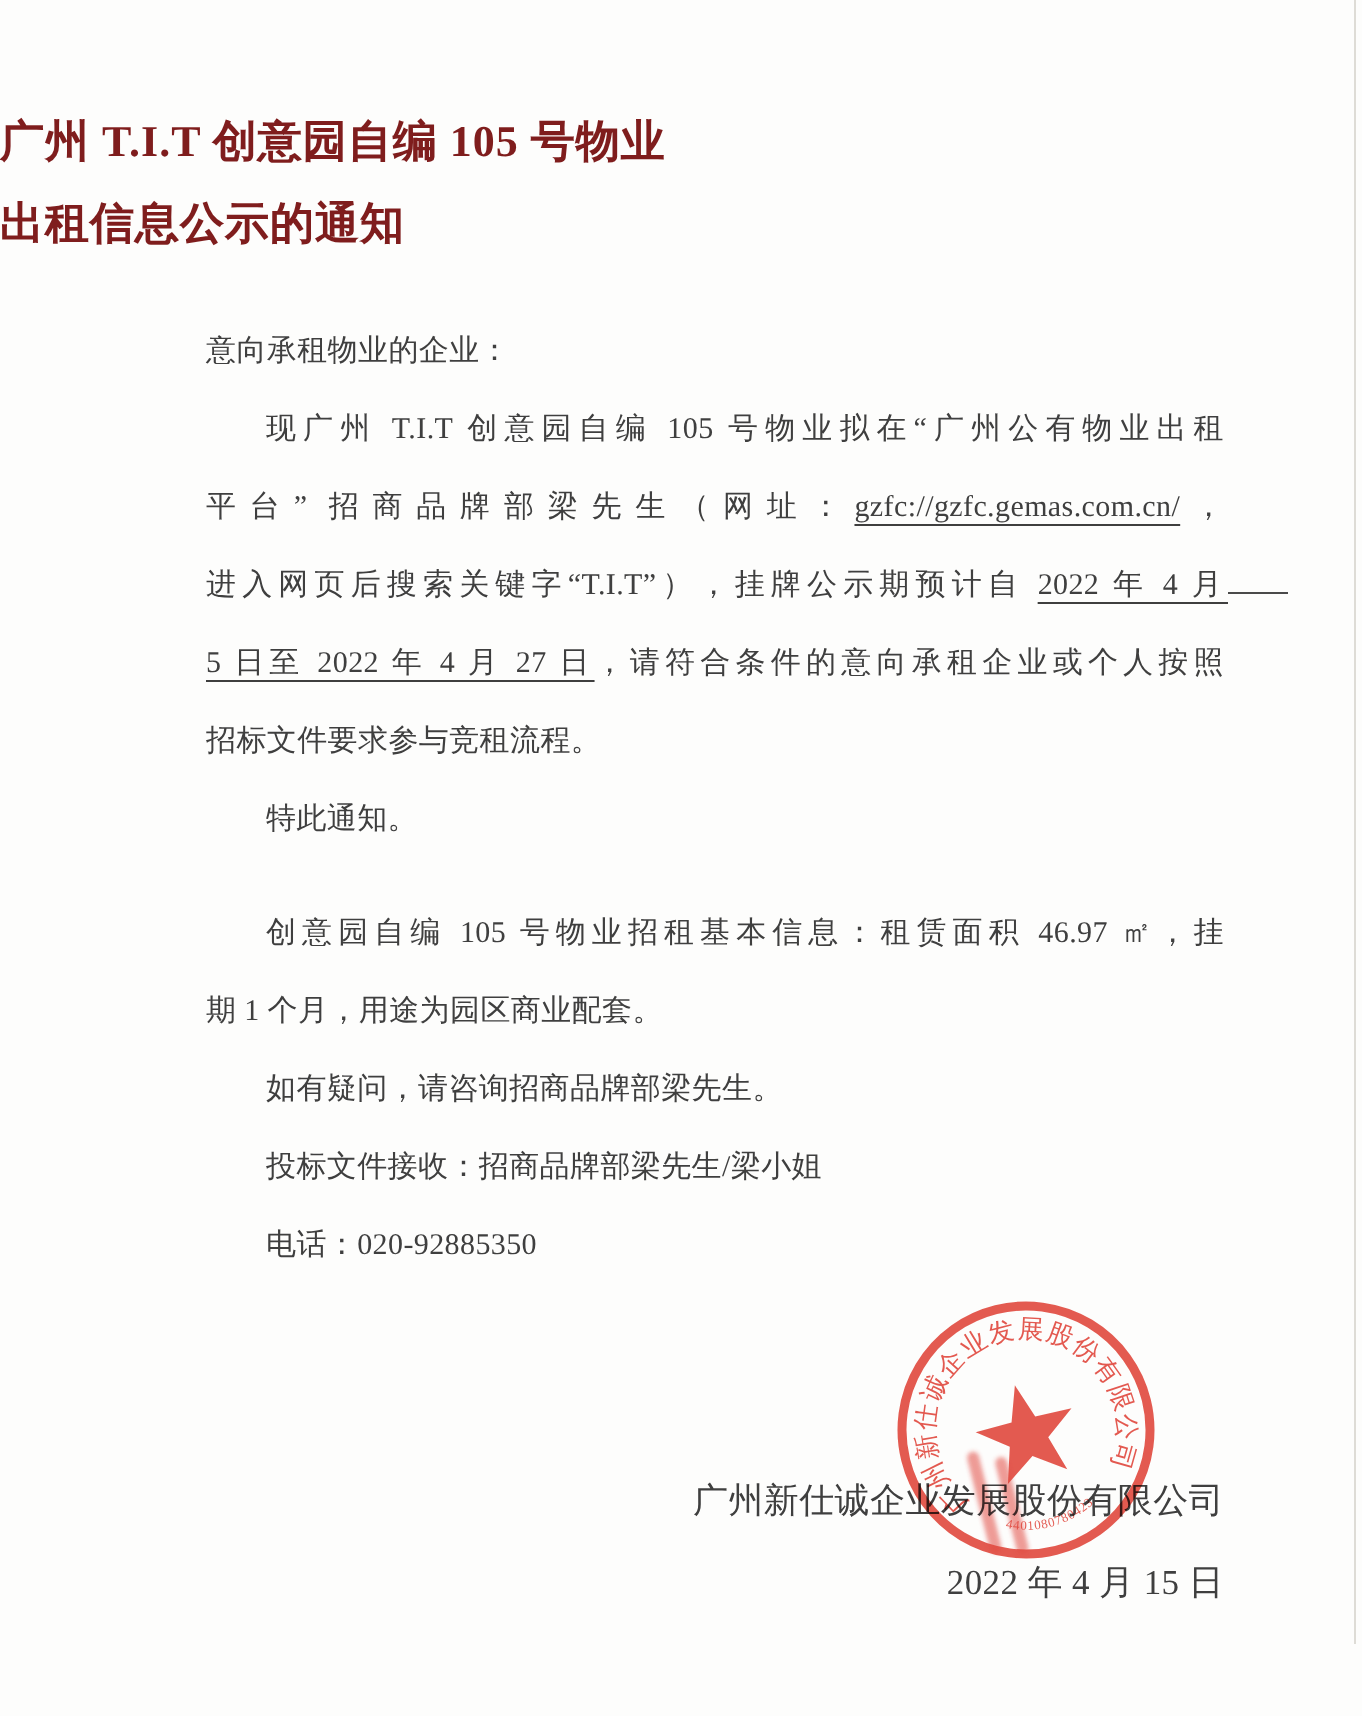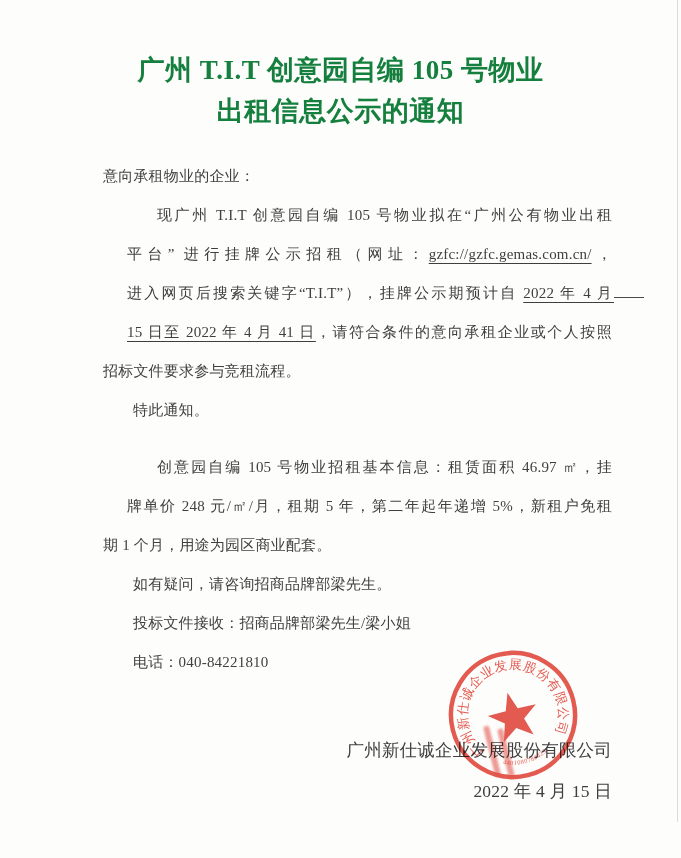--- a/index.html
+++ b/index.html
@@ -7,29 +7,29 @@
   .page {
     position:relative; width:681px; height:858px; margin:0 auto;
     background:#fdfdfc; overflow:hidden; color:#3f3f3f;
   }
   .scan-edge {
     position:absolute; top:0; right:3px; width:1px; height:822px;
     background:#dedcd6;
   }
   .title {
     position:absolute; top:50px; left:0; right:0;
-    text-align:center; font-size:27px; line-height:41px;
-    color:#15803d; font-weight:600; letter-spacing:0.5px;
+    text-align:left; font-size:22px; line-height:41px;
+    color:#7f1d1d; font-weight:600; letter-spacing:0.5px;
   }
   .doc-body {
     position:absolute; top:157px; left:103px; width:509px;
     font-size:15px; line-height:39px; letter-spacing:0.2px;
   }
   .ln { white-space:normal; }
-  .fill { text-align:justify; text-align-last:justify;margin-left:24px; }
+  .fill { text-align:justify; text-align-last:justify; }
   .ind { text-indent:30px; }
   .gap-top { margin-top:18px; }
   .u { text-decoration:underline; text-underline-offset:4px; text-decoration-thickness:1px; }
   .trail {
     display:inline-block; width:30px; height:1.2em; margin-right:-32px;
     border-bottom:1px solid #4a4a4a; vertical-align:baseline;
   }
   .signature {
     position:absolute; top:730px; right:69px; text-align:right;
     font-size:17.5px; line-height:41px; letter-spacing:0.2px;
@@ -51,34 +51,33 @@
 
   <div class="title">
     <div>广州 T.I.T 创意园自编 105 号物业</div>
     <div>出租信息公示的通知</div>
   </div>
 
   <div class="doc-body">
     <div class="ln">意向承租物业的企业：</div>
 
     <div class="ln ind fill">现广州 T.I.T 创意园自编 105 号物业拟在“广州公有物业出租</div>
-    <div class="ln fill"><span>平台” 进行挂牌公示招租（网址：</span><span class="u">gzfc://gzfc.gemas.com.cn/</span><span>，</span></div>
+    <div class="ln fill"><span>平台” 招商品牌部梁先生（网址：</span><span class="u">gzfc://gzfc.gemas.com.cn/</span><span>，</span></div>
     <div class="ln fill"><span>进入网页后搜索关键字“T.I.T”），挂牌公示期预计自 </span><span class="u">2022 年 4 月</span><span class="trail"></span></div>
-    <div class="ln fill"><span class="u">15 日至 2022 年 4 月 41 日</span><span>，请符合条件的意向承租企业或个人按照</span></div>
+    <div class="ln fill"><span class="u">5 日至 2022 年 4 月 27 日</span><span>，请符合条件的意向承租企业或个人按照</span></div>
     <div class="ln">招标文件要求参与竞租流程。</div>
 
     <div class="ln ind">特此通知。</div>
 
     <div class="ln ind fill gap-top">创意园自编 105 号物业招租基本信息：租赁面积 46.97 ㎡，挂</div>
-    <div class="ln fill">牌单价 248 元/㎡/月，租期 5 年，第二年起年递增 5%，新租户免租</div>
     <div class="ln">期 1 个月，用途为园区商业配套。</div>
 
     <div class="ln ind">如有疑问，请咨询招商品牌部梁先生。</div>
     <div class="ln ind">投标文件接收：招商品牌部梁先生/梁小姐</div>
-    <div class="ln ind">电话：040-84221810</div>
+    <div class="ln ind">电话：020-92885350</div>
   </div>
 
   <div class="signature">
     <div>广州新仕诚企业发展股份有限公司</div>
     <div class="date">2022 年 4 月 15 日</div>
   </div>
 
   <svg class="seal" viewBox="-70 -70 140 140" width="140" height="140" xmlns="http://www.w3.org/2000/svg">
     <defs>
       <path id="arcTop" d="M -36.2 28.3 A 46 46 0 1 1 36.2 28.3" fill="none"></path>

